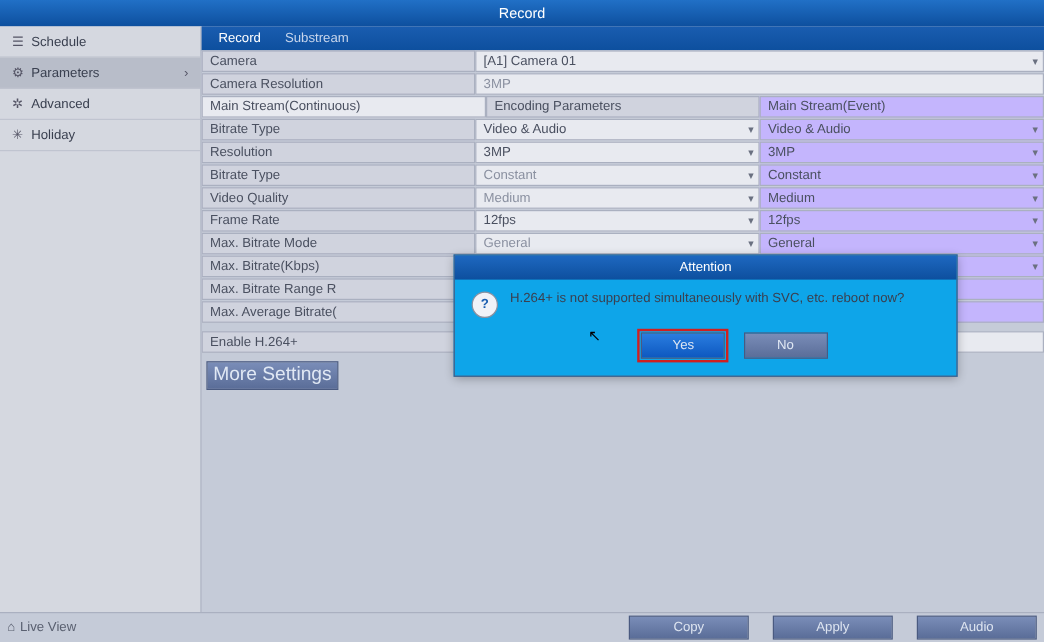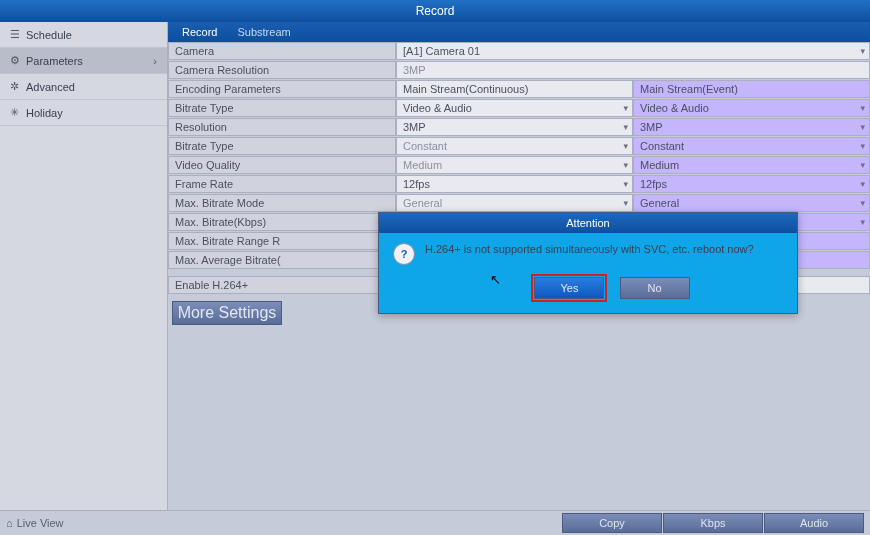--- a/index.html
+++ b/index.html
@@ -44,21 +44,21 @@
   .modal-title { height: 20px; background: linear-gradient(to bottom, #1e68c0, #0d4f9e); color: #fff; text-align: center; line-height: 20px; }
   .modal-body { padding: 10px 14px 4px 14px; color: #3a4050; display: flex; align-items: flex-start; }
   .modal-icon { width: 22px; height: 22px; border-radius: 50%; background: #f0f2f8; border: 1px solid #8a90a0; color: #1a5db0; text-align: center; line-height: 20px; font-weight: bold; margin-right: 10px; flex-shrink: 0; }
   .modal-buttons { text-align: center; padding: 8px 0 14px 0; margin-left: 48px; }
   .modal-btn { width: 70px; height: 22px; margin: 0 6px; border: 1px solid #4a5a80; background: linear-gradient(to bottom, #7a8db8, #5a6d98); color: #e0e8f4; cursor: pointer; }
   .modal-btn.primary { background: linear-gradient(to bottom, #2a7de0, #0d58c0); outline: 2px solid #d02020; outline-offset: 1px; }
   
   .footer { height: 25px; background: #c5cbd8; border-top: 1px solid #aab0c0; display: flex; align-items: center; padding: 0 6px; }
   .footer-left { color: #5a6070; display: flex; align-items: center; }
   .footer-left .icon { margin-right: 4px; }
-  .footer-right { margin-left: auto; display: flex; gap: 1px; }
+  .footer-right { margin-left: auto; display: flex; gap: 20px; }
   .footer-btn { width: 100px; height: 20px; background: linear-gradient(to bottom, #7a8db8, #5a6d98); border: 1px solid #4a5a80; color: #dde4f0; cursor: pointer; font-size: 11px; }
   
   .cursor { position: absolute; left: 322px; top: 250px; font-size: 13px; color: #000; pointer-events: none; z-index: 100; }
 </style>
 </head>
 <body>
 
 <div class="titlebar">Record</div>
 
 <div class="main">
@@ -95,22 +95,22 @@
         <div class="cell label">Camera</div>
         <div class="cell input select">[A1] Camera 01</div>
       </div>
 
       <div class="row">
         <div class="cell label">Camera Resolution</div>
         <div class="cell input muted">3MP</div>
       </div>
 
       <div class="row split">
+        <div class="cell input">Main Stream(Continuous)</div>
         <div class="cell label">Encoding Parameters</div>
-        <div class="cell input">Main Stream(Continuous)</div>
         <div class="cell input2">Main Stream(Event)</div>
       </div>
 
       <div class="row split">
         <div class="cell label">Bitrate Type</div>
         <div class="cell input select">Video &amp; Audio</div>
         <div class="cell input2 select">Video &amp; Audio</div>
       </div>
 
       <div class="row split">
@@ -189,16 +189,16 @@
   </div>
 </div>
 
 <div class="footer">
   <div class="footer-left">
     <span class="icon">⌂</span>
     <span>Live View</span>
   </div>
   <div class="footer-right">
     <button class="footer-btn">Copy</button>
-    <button class="footer-btn">Kbps</button>
+    <button class="footer-btn">Apply</button>
     <button class="footer-btn">Audio</button>
   </div>
 </div>
 
 </body></html>

